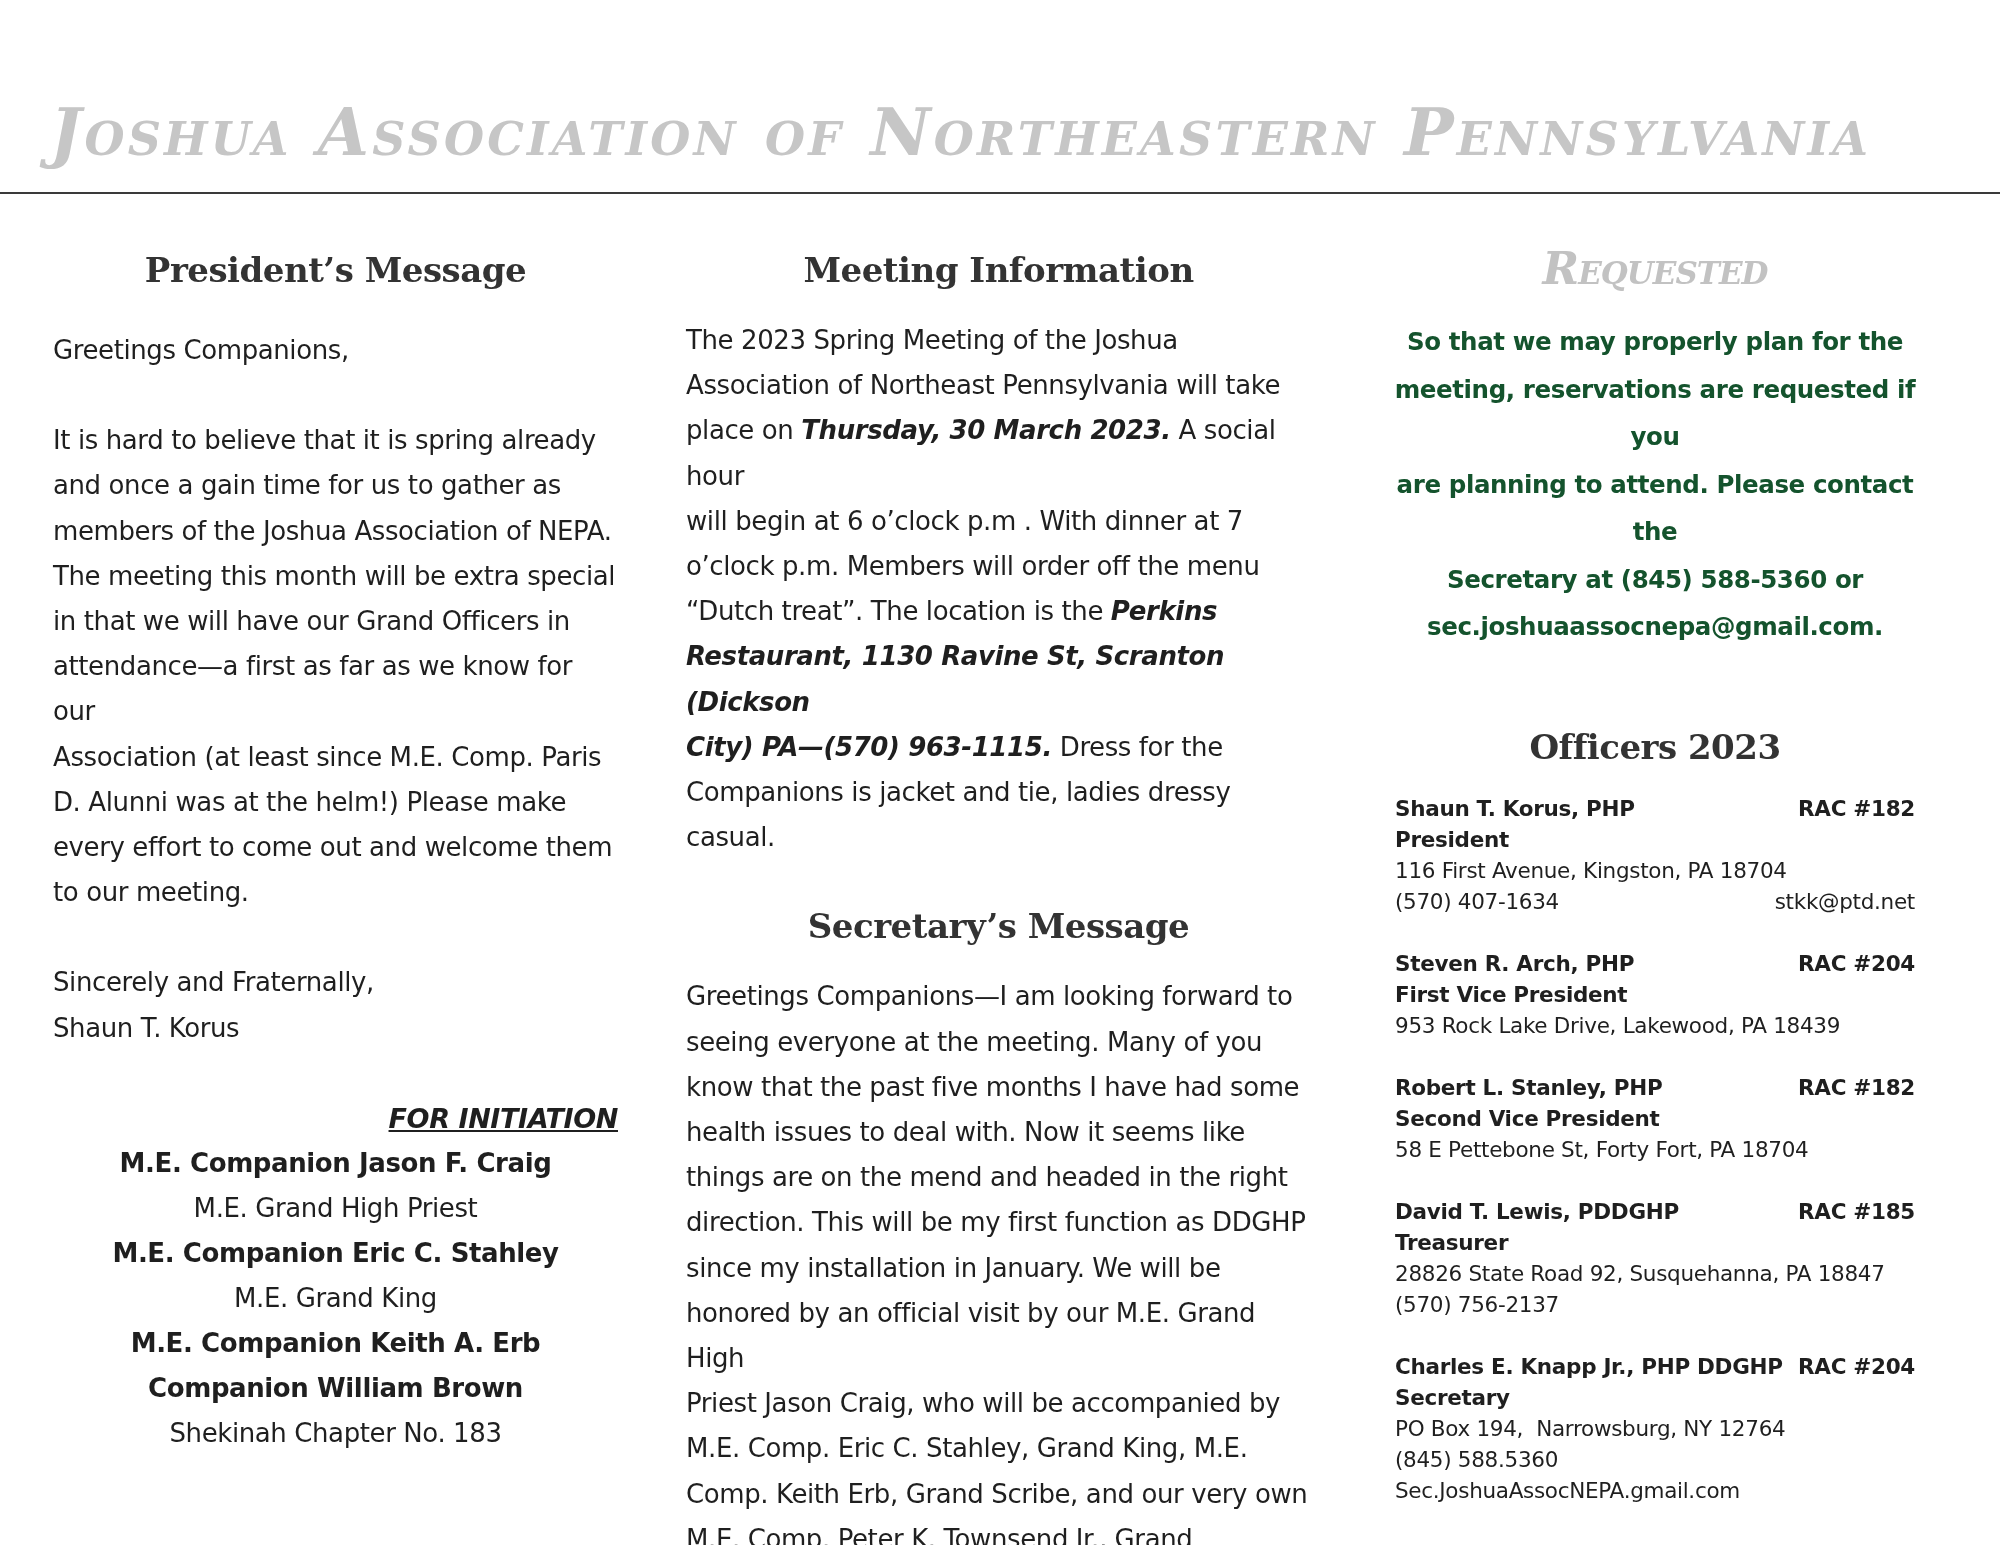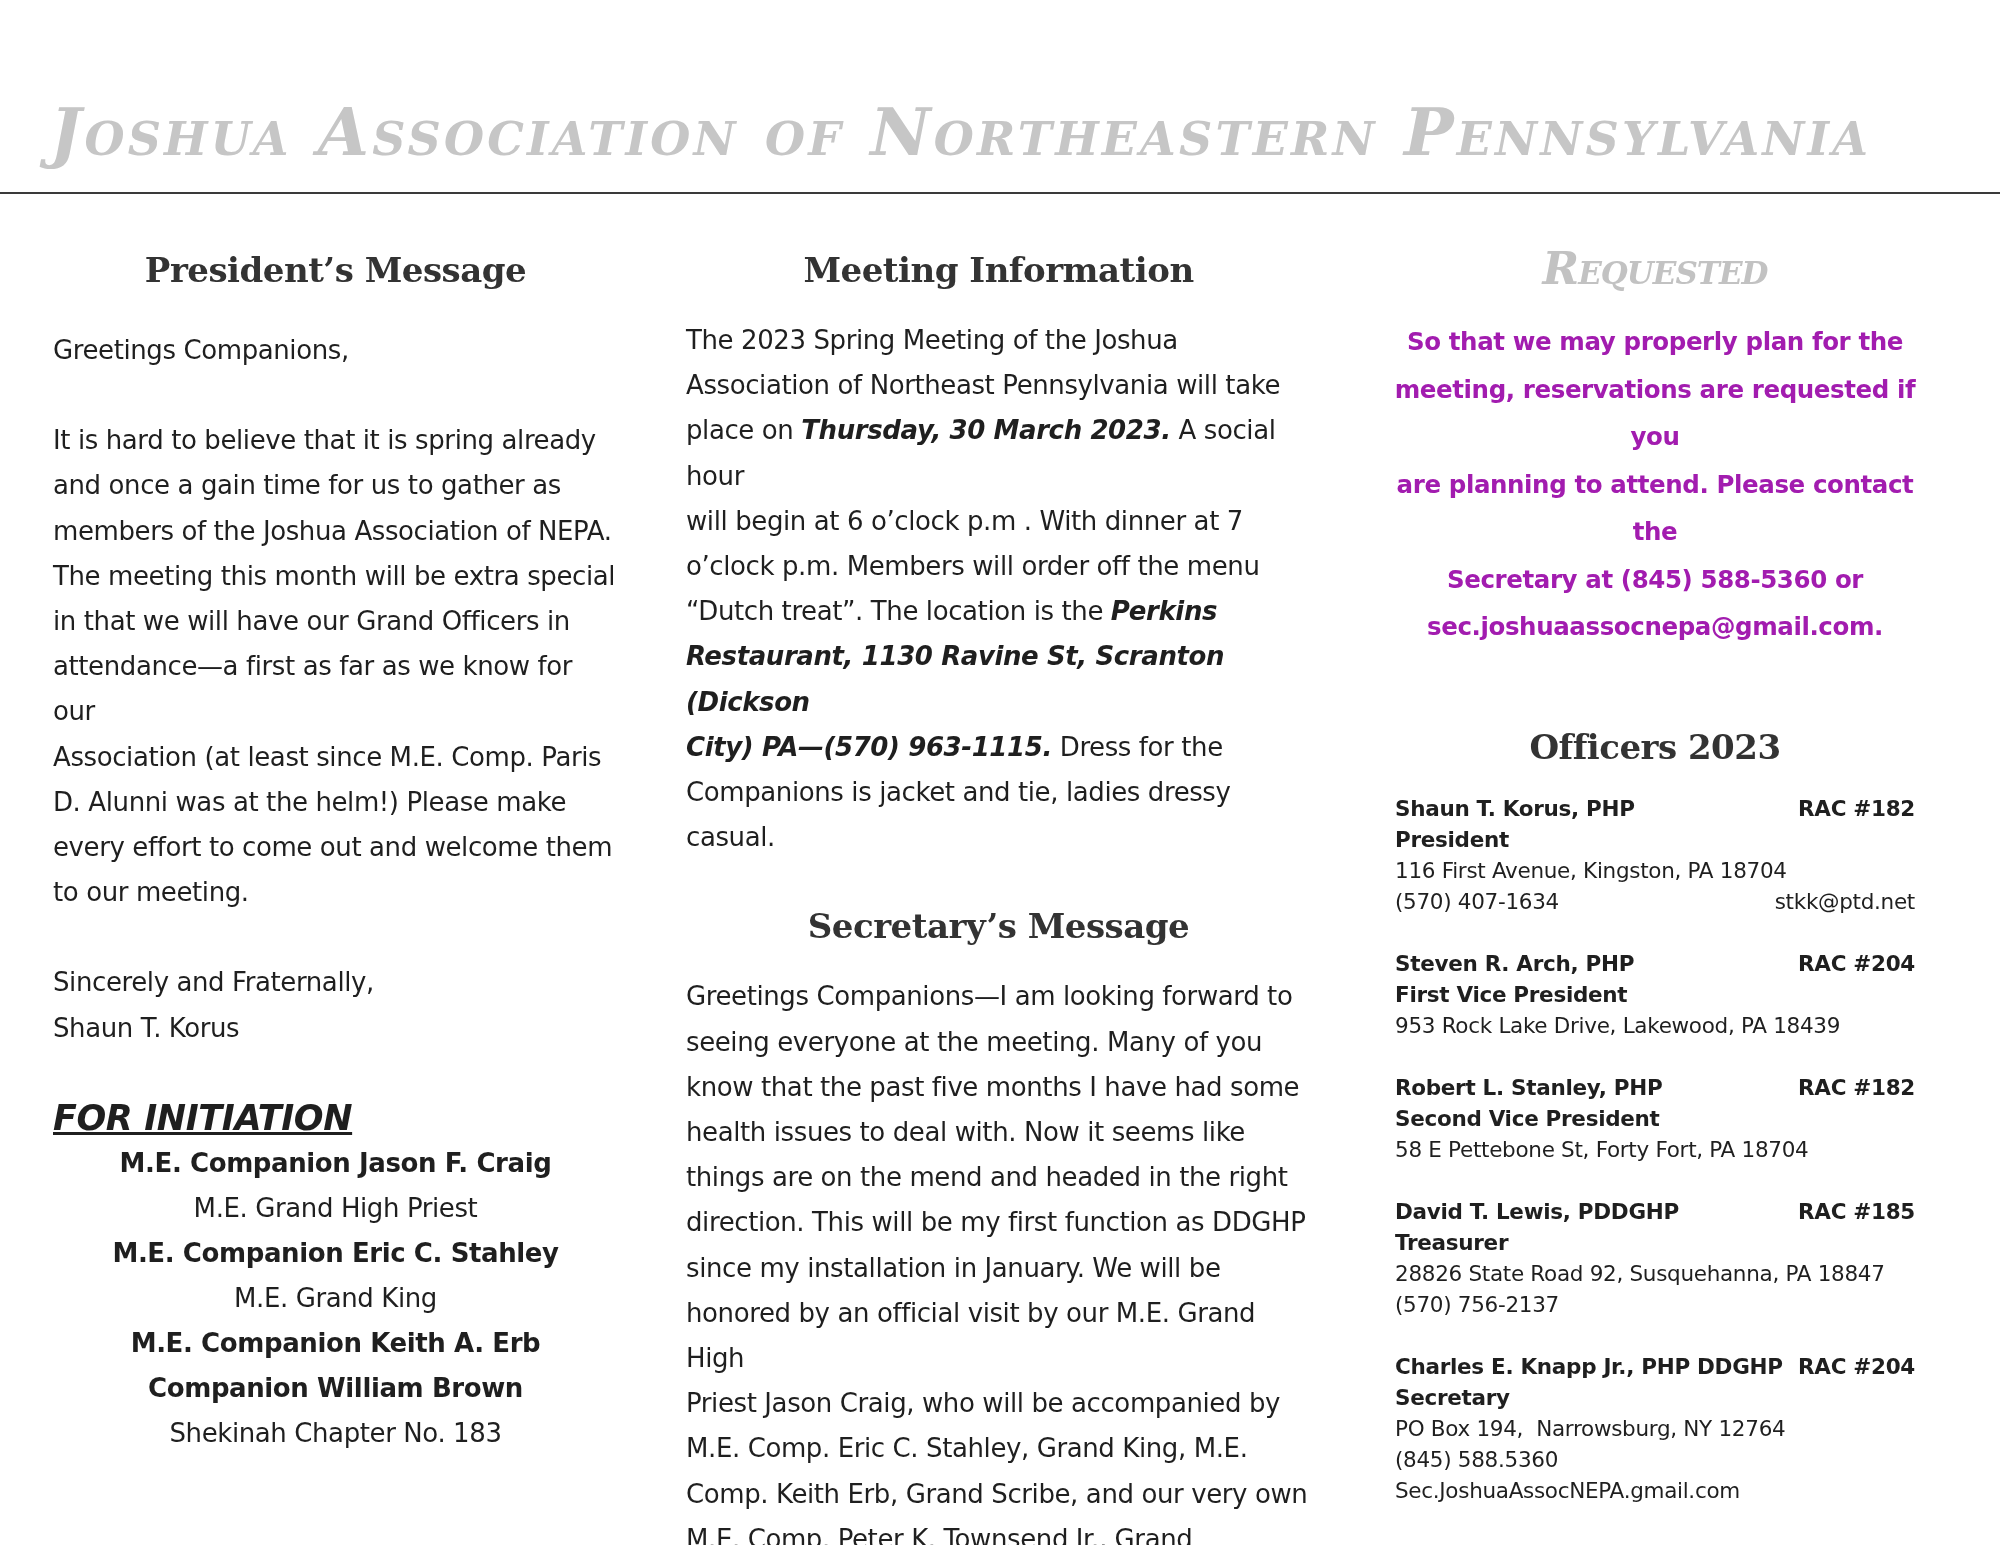--- a/index.html
+++ b/index.html
@@ -10,27 +10,27 @@
            font-variant: small-caps; color: #c6c6c6; font-size: 66px; letter-spacing: 3.2px; line-height: 80px; }
   .rule { position: absolute; left: 0; top: 192px; width: 2000px; height: 2px; background: #3a3a3a; }
   .col { position: absolute; top: 210px; margin-top: 32px; }
   .col1 { left: 53px; width: 565px; }
   .col2 { left: 686px; width: 625px; }
   .col3 { left: 1375px; width: 560px; }
   h2 { font-family: "DejaVu Serif", serif; font-weight: bold; font-size: 34px; color: #333;
        text-align: center; margin: 0; line-height: 56px; letter-spacing: -0.5px; }
   .p { font-size: 26px; line-height: 45.2px; letter-spacing: -0.4px; margin: 0; }
   .p .bi { font-weight: bold; font-style: italic; }
-  .init-h { font-weight: bold; font-style: italic; text-decoration: underline; font-size: 35px;
-            text-align: left; line-height: 45px; letter-spacing: -0.4px; }
+  .init-h { font-weight: bold; font-style: italic; text-decoration: underline; font-size: 27px;
+            text-align: right; line-height: 45px; letter-spacing: -0.4px; }
   .init-name { font-weight: bold; font-size: 26px; text-align: center; line-height: 45px; letter-spacing: -0.4px; }
   .init-role { font-size: 26px; text-align: center; line-height: 45px; letter-spacing: -0.4px; }
   .res-title { font-family: "DejaVu Serif", serif; font-style: italic; font-weight: bold; font-variant: small-caps;
                color: #c2c2c2; font-size: 44px; line-height: 54px; text-align: center; letter-spacing: -1px; }
-  .res-body { color: #a21caf; font-weight: bold; font-size: 24.5px; line-height: 47.5px; text-align: center; letter-spacing: -0.4px; }
+  .res-body { color: #14532d; font-weight: bold; font-size: 24.5px; line-height: 47.5px; text-align: center; letter-spacing: -0.4px; }
   .officer { font-size: 21.5px; line-height: 31px; letter-spacing: -0.3px; margin-bottom: 31px; }
   .officer .row { display: flex; justify-content: space-between; }
   .officer .bold { font-weight: bold; }
 </style>
 </head>
 <body>
 
 <div class="title">Joshua Association of Northeastern Pennsylvania</div>
 <div class="rule"></div>
 

